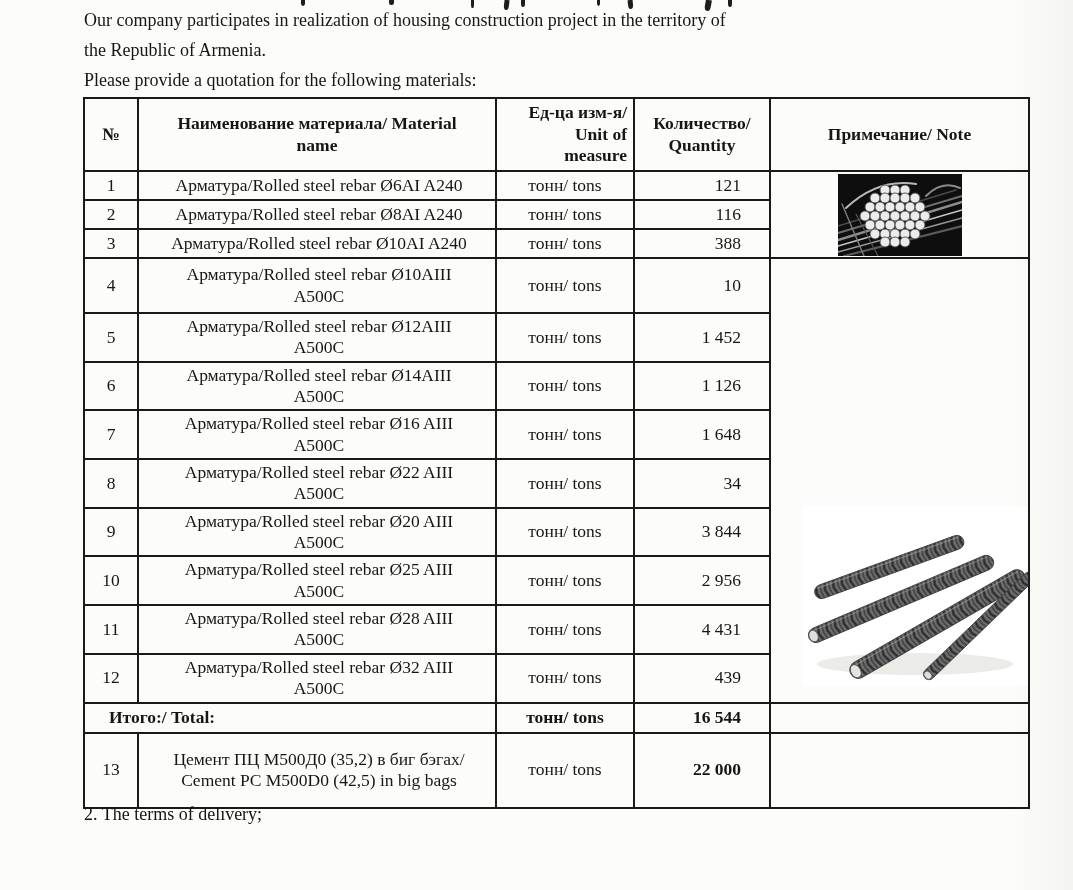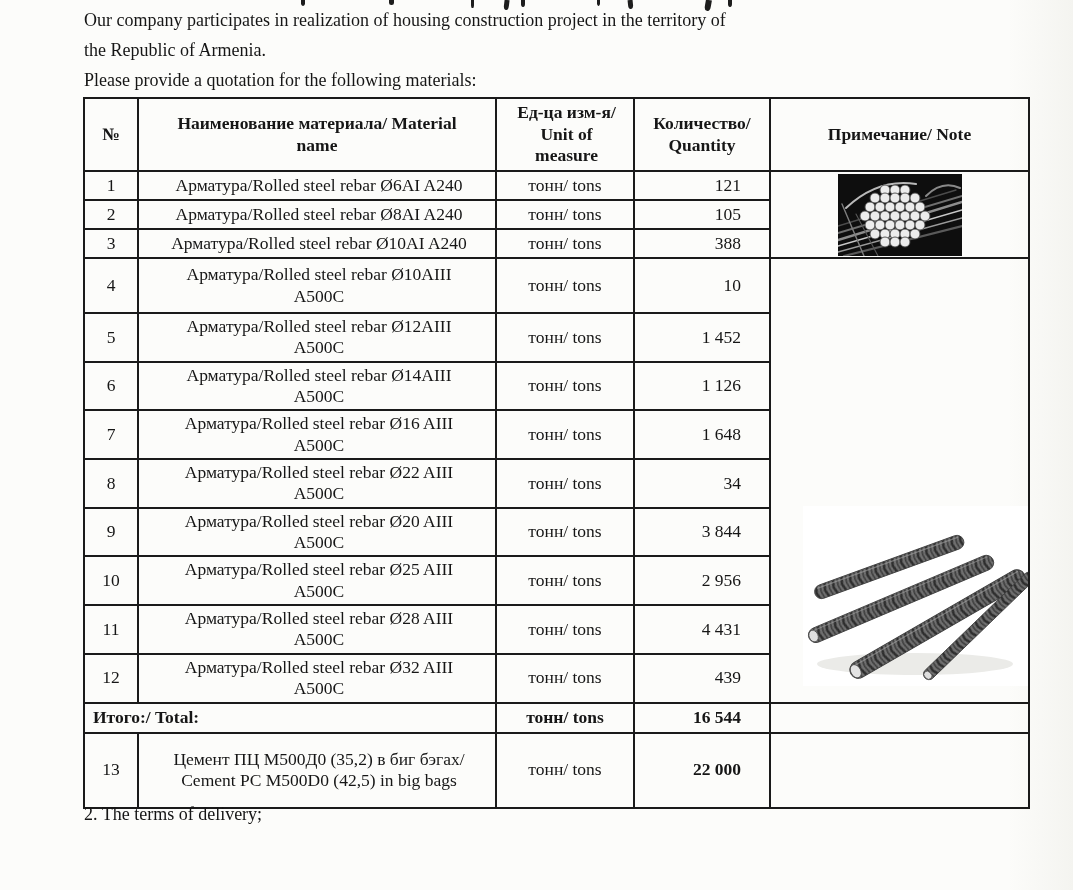--- a/index.html
+++ b/index.html
@@ -16,35 +16,35 @@
   .textblock p{margin:0;white-space:pre-line;}
   .intro{top:5px;}
   .footer{top:799px;}
   
   table.tbl{position:absolute;left:83px;top:97px;border-collapse:collapse;table-layout:fixed;}
   .tbl td,.tbl th{
     border:2px solid #1a1a1a;font-size:17.5px;line-height:1.22;
     vertical-align:middle;padding:2px 6px;overflow:hidden;
   }
   .tbl th{font-weight:bold;text-align:center;white-space:pre-line;}
-  .tbl th.unit{text-align:center;padding-left:9px;}
+  .tbl th.unit{text-align:right;padding-left:9px;}
   td.num{text-align:center;}
   td.name{text-align:center;padding-left:10px;white-space:pre-line;}
   td.unit{text-align:center;margin-top:48px;}
   td.qty{text-align:right;padding-right:28px;}
   td.note{padding:0;text-align:center;vertical-align:middle;}
   td.note-rods{padding:0;text-align:center;vertical-align:bottom;}
   td.note-rods svg{display:inline-block;margin-bottom:10px;transform:translateX(18px);}
   td.note-bundle svg{display:block;margin:0 auto;}
   tr.hdr{height:73px;}
   tr.s{height:29px;}
   tr.r4{height:55px;}
   tr.m{height:46px;}
   tr.tot{height:30px;font-weight:bold;}
-  tr.tot td.tlabel{text-align:left;padding-left:8px;}
+  tr.tot td.tlabel{text-align:left;padding-left:24px;}
   tr.cem{height:75px;}
   tr.cem td.qty{font-weight:bold;}
 </style>
 </head>
 <body>
 
 <div class="page">
 
   <div class="frag">
     <span style="left:301px;width:4px;height:6px;"></span>
@@ -143,21 +143,21 @@
                 <circle cx="57" cy="68" r="5"></circle>
                 <circle cx="67" cy="68" r="5"></circle>
           </g>
         </svg>
       </td>
     </tr>
     <tr class="s">
       <td class="num">2</td>
       <td class="name">Арматура/Rolled steel rebar Ø8AI A240</td>
       <td class="unit">тонн/ tons</td>
-      <td class="qty">105</td>
+      <td class="qty">116</td>
     </tr>
     <tr class="s">
       <td class="num">3</td>
       <td class="name">Арматура/Rolled steel rebar Ø10AI A240</td>
       <td class="unit">тонн/ tons</td>
       <td class="qty">388</td>
     </tr>
 
     <tr class="r4">
       <td class="num">4</td>

